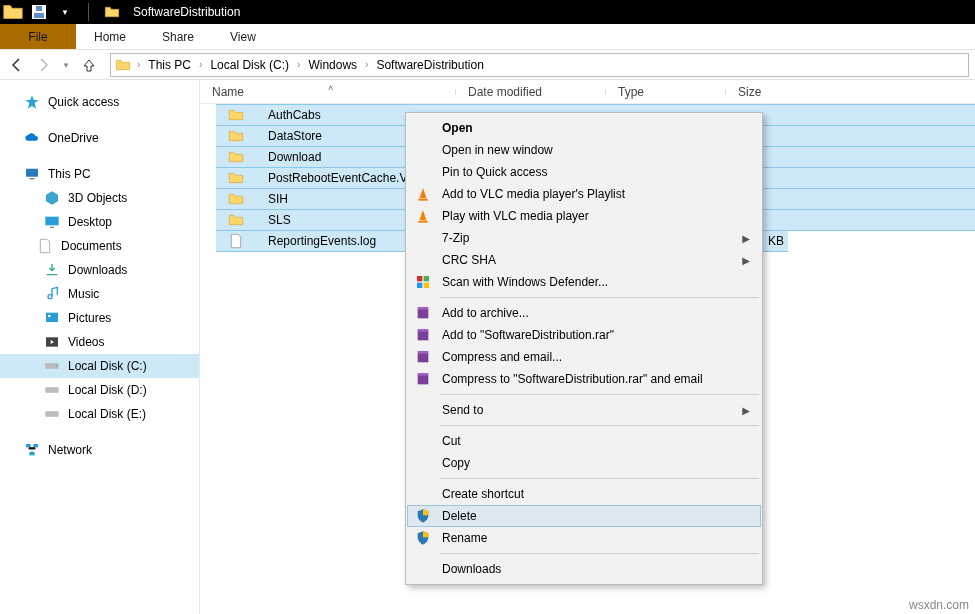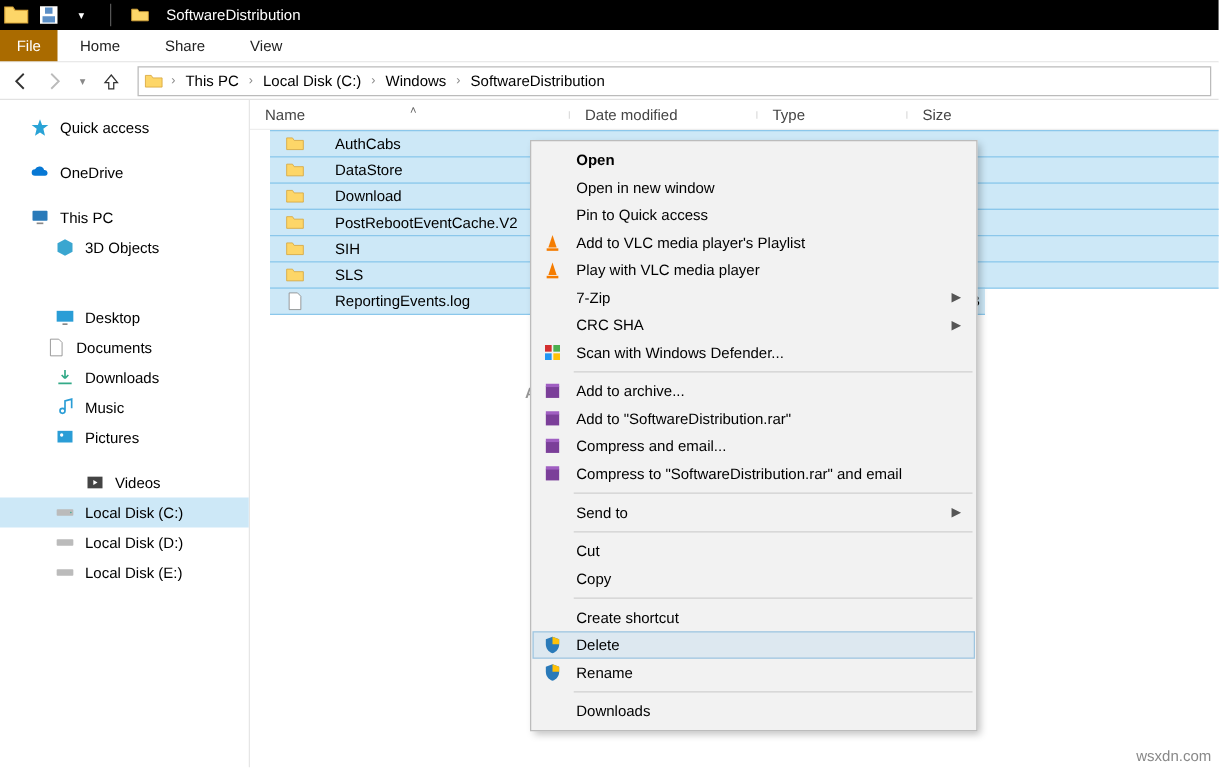--- a/index.html
+++ b/index.html
@@ -3,21 +3,21 @@
 <meta charset="utf-8">
 <style>
   * { box-sizing: border-box; font-family: "Segoe UI", Tahoma, sans-serif; font-size: 12px; }
   body { margin: 0; width: 975px; height: 614px; background: #fff; overflow: hidden; position: relative; }
   .titlebar { height: 24px; background: #000; display: flex; align-items: center; color: #fff; }
   .titlebar .sys { width: 26px; height: 24px; display: flex; align-items: center; justify-content: center; }
   .titlebar .folder-ico { width: 22px; height: 22px; }
   .titlebar .title { margin-left: 8px; }
   .titlebar .divider { width: 1px; height: 18px; background: #555; margin: 0 10px; }
   .menubar { height: 26px; background: #fff; border-bottom: 1px solid #e2e2e2; display: flex; align-items: stretch; }
-  .menubar .file-tab { background: #AA6B00; color: #ffffff; width: 46px; display: flex; align-items: center; justify-content: center; }
+  .menubar .file-tab { background: #AA6B00; color: #0f172a; width: 76px; display: flex; align-items: center; justify-content: center; }
   .menubar .tab { padding: 0 18px; display: flex; align-items: center; color: #222; }
   .navbar { height: 30px; background: #fff; border-bottom: 1px solid #e2e2e2; display: flex; align-items: center; padding: 0 6px; gap: 4px; }
   .arrow-btn { width: 22px; height: 22px; display:flex; align-items:center; justify-content:center; color:#333; }
   .arrow-btn.disabled { color: #bbb; }
   .chev { width: 16px; text-align:center; }
   .addressbar { flex:1; height: 24px; border:1px solid #bbb; margin-left:6px; display:flex; align-items:center; padding: 0 4px; gap: 2px; }
   .addressbar .sep { color:#888; margin: 0 4px; font-size: 10px; }
   .crumb { padding: 0 2px; }
   .main { display:flex; height: calc(614px - 24px - 26px - 30px); }
   .sidebar { width: 200px; border-right: 1px solid #e6e6e6; padding-top: 10px; }
@@ -31,21 +31,21 @@
   .col:not(:last-child)::after { content:""; position:absolute; right:0; top:4px; bottom:4px; width:1px; background:#ddd; }
   .col-name { width: 256px; }
   .col-date { width: 150px; }
   .col-type { width: 120px; }
   .col-size { width: 80px; }
   .sort-arrow { position:absolute; left:50%; top:-2px; font-size:9px; color:#666; }
   .files { }
   .row { height: 22px; display:flex; align-items:center; padding-left: 12px; gap: 24px; background: #cde8f7; border: 1px solid #8bc7eb; border-left:none; border-right:none; margin-bottom:-1px;margin-left:16px; }
   .row .fico { width:16px; height:16px; }
   .row-txt { color:#000; }
-  .ctxmenu { position:absolute; left: 424px; top: 112px; width: 358px; background:#f2f2f2; border:1px solid #bcbcbc; box-shadow: 3px 3px 6px rgba(0,0,0,0.25); padding: 4px 2px; z-index: 100; }
+  .ctxmenu { position:absolute; left: 405px; top: 112px; width: 358px; background:#f2f2f2; border:1px solid #bcbcbc; box-shadow: 3px 3px 6px rgba(0,0,0,0.25); padding: 4px 2px; z-index: 100; }
   .ctxitem { height: 22px; display:flex; align-items:center; padding-left: 34px; position:relative; color:#000; }
   .ctxitem.bold { font-weight: 600; }
   .ctxitem.hl { background: #dde8f0; border:1px solid #9ec5e0; margin: 0 -1px; }
   .ctxitem .arr { position:absolute; right: 10px; font-size:10px; color:#555; }
   .ctxitem .cico { position:absolute; left: 6px; width:18px; height:18px; display:flex; align-items:center; justify-content:center; }
   .ctxsep { height:1px; background:#d0d0d0; margin: 4px 1px 4px 32px; }
   .watermark { position:absolute; left:420px; top:280px; font-size:42px; font-weight:700; letter-spacing:2px; z-index: 50; opacity:0.55; pointer-events:none; }
   .watermark .g { color:#5bb030; } .watermark .d { color:#444; }
   .footer-wm { position:absolute; right:6px; bottom:2px; color:#888; font-size:12px; }
   svg { display:block; }
@@ -149,21 +149,21 @@
         <span>This PC</span>
       </div>
       <div class="side-item" style="padding-left:44px;">
           <span class="ico">
             <svg width="16" height="16" viewBox="0 0 24 24">
               <path d="M12 2l9 5v10l-9 5-9-5V7z" fill="#3aa6d0"></path>
             </svg>
           </span>
           <span>3D Objects</span>
         </div>
-      <div class="side-item" style="padding-left:44px;margin-top:32px;">
+      <div class="side-item" style="padding-left:44px;">
           <span class="ico">
             <svg width="16" height="16" viewBox="0 0 24 24">
               <rect x="2" y="4" width="20" height="13" fill="#2a9dd6"></rect>
               <rect x="9" y="19" width="6" height="2" fill="#888"></rect>
             </svg>
           </span>
           <span>Desktop</span>
         </div>
       <div class="side-item" style="padding-left:37px;">
           <span class="ico">
@@ -191,21 +191,21 @@
         </div>
       <div class="side-item" style="padding-left:44px;">
           <span class="ico">
             <svg width="16" height="16" viewBox="0 0 24 24">
               <rect x="3" y="4" width="18" height="14" fill="#2a9dd6"></rect>
               <circle cx="8" cy="9" r="2" fill="#fff"></circle>
             </svg>
           </span>
           <span>Pictures</span>
         </div>
-      <div class="side-item" style="padding-left:68px;margin-top:12px;">
+      <div class="side-item" style="padding-left:44px;">
           <span class="ico">
             <svg width="16" height="16" viewBox="0 0 24 24">
               <rect x="3" y="5" width="18" height="14" fill="#444"></rect>
               <path d="M10 9l5 3-5 3z" fill="#fff"></path>
             </svg>
           </span>
           <span>Videos</span>
         </div>
       <div class="side-item active" style="padding-left:44px;">
           <span class="ico">
@@ -225,20 +225,33 @@
           <span>Local Disk (D:)</span>
         </div>
       <div class="side-item" style="padding-left:44px;">
           <span class="ico">
             <svg width="16" height="16" viewBox="0 0 24 24">
               <rect x="2" y="8" width="20" height="8" fill="#bbb" rx="1"></rect>
             </svg>
           </span>
           <span>Local Disk (E:)</span>
         </div>
+    </div>
+    <div class="side-group">
+      <div class="side-item">
+        <span class="ico">
+            <svg width="16" height="16" viewBox="0 0 24 24">
+              <rect x="3" y="3" width="7" height="5" fill="#2a9dd6"></rect>
+              <rect x="14" y="3" width="7" height="5" fill="#2a9dd6"></rect>
+              <rect x="8" y="15" width="8" height="5" fill="#2a9dd6"></rect>
+              <path d="M7 8v3h10V8M12 11v4" stroke="#888"></path>
+            </svg>
+          </span>
+        <span>Network</span>
+      </div>
     </div>
   </div>
 
   <div class="content">
     <div class="columns">
       <div class="col col-name"><span>Name</span><span class="sort-arrow">˄</span></div>
       <div class="col col-date">Date modified</div>
       <div class="col col-type">Type</div>
       <div class="col col-size">Size</div>
     </div>

